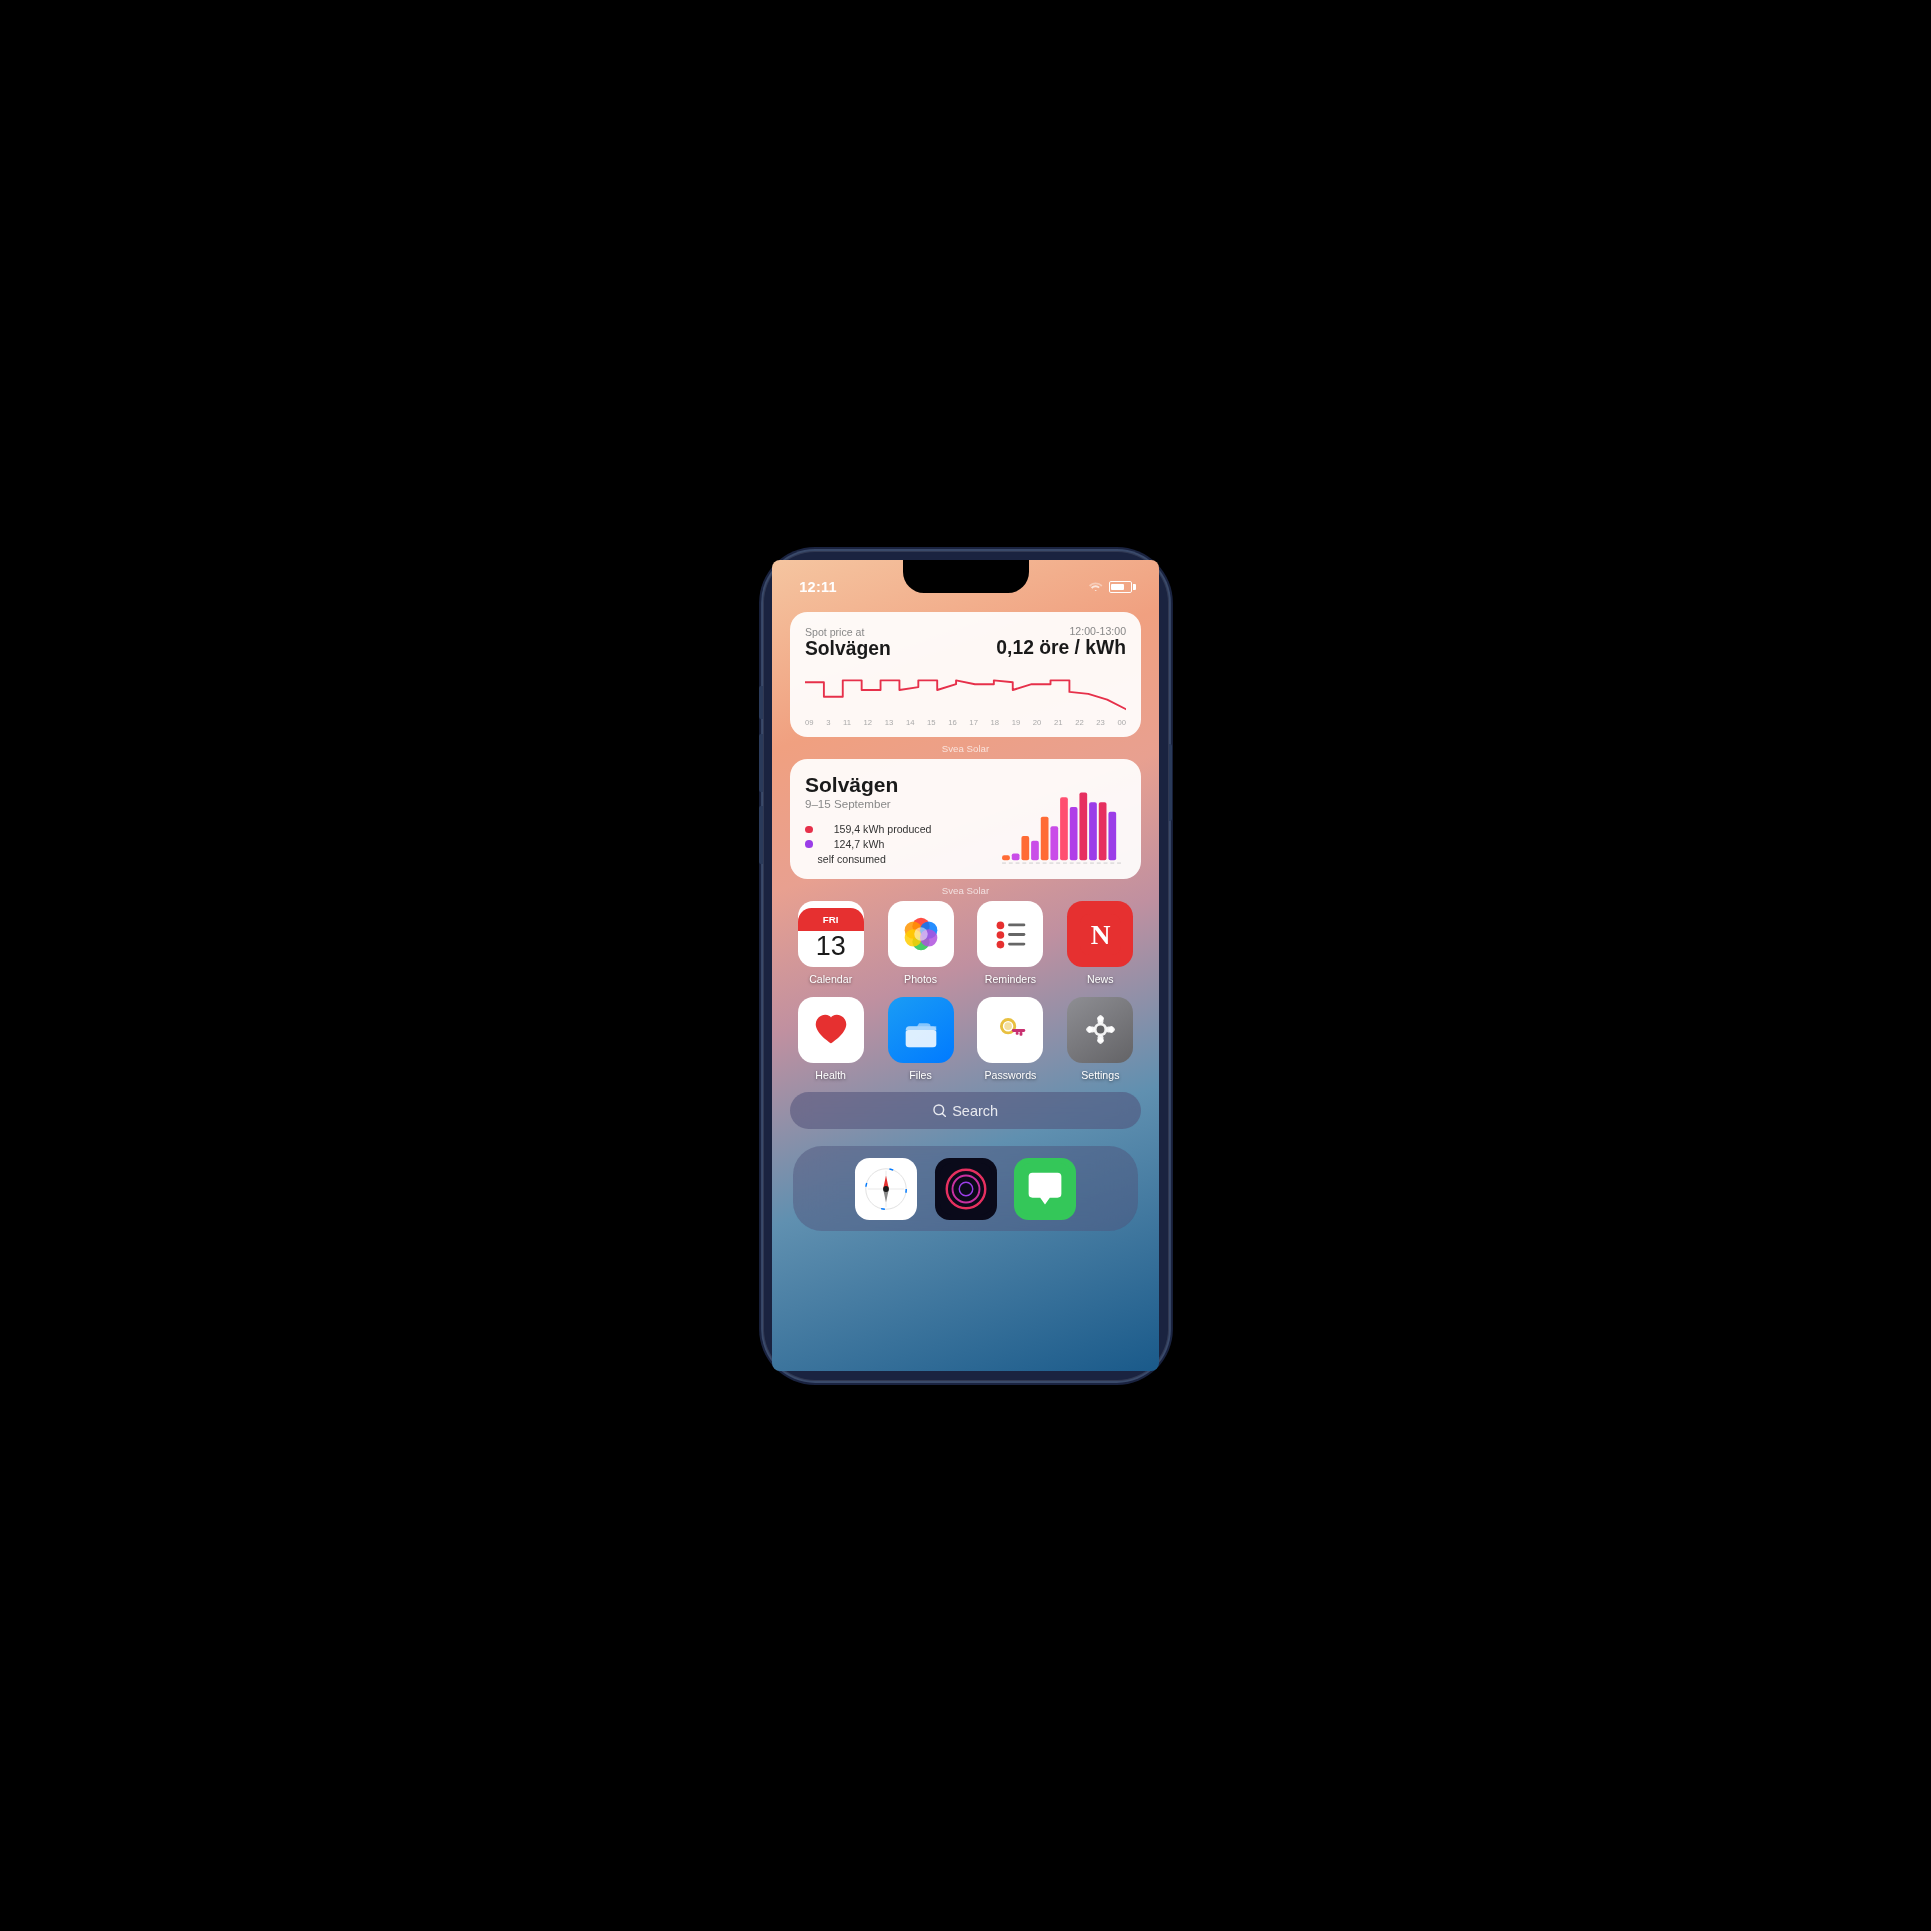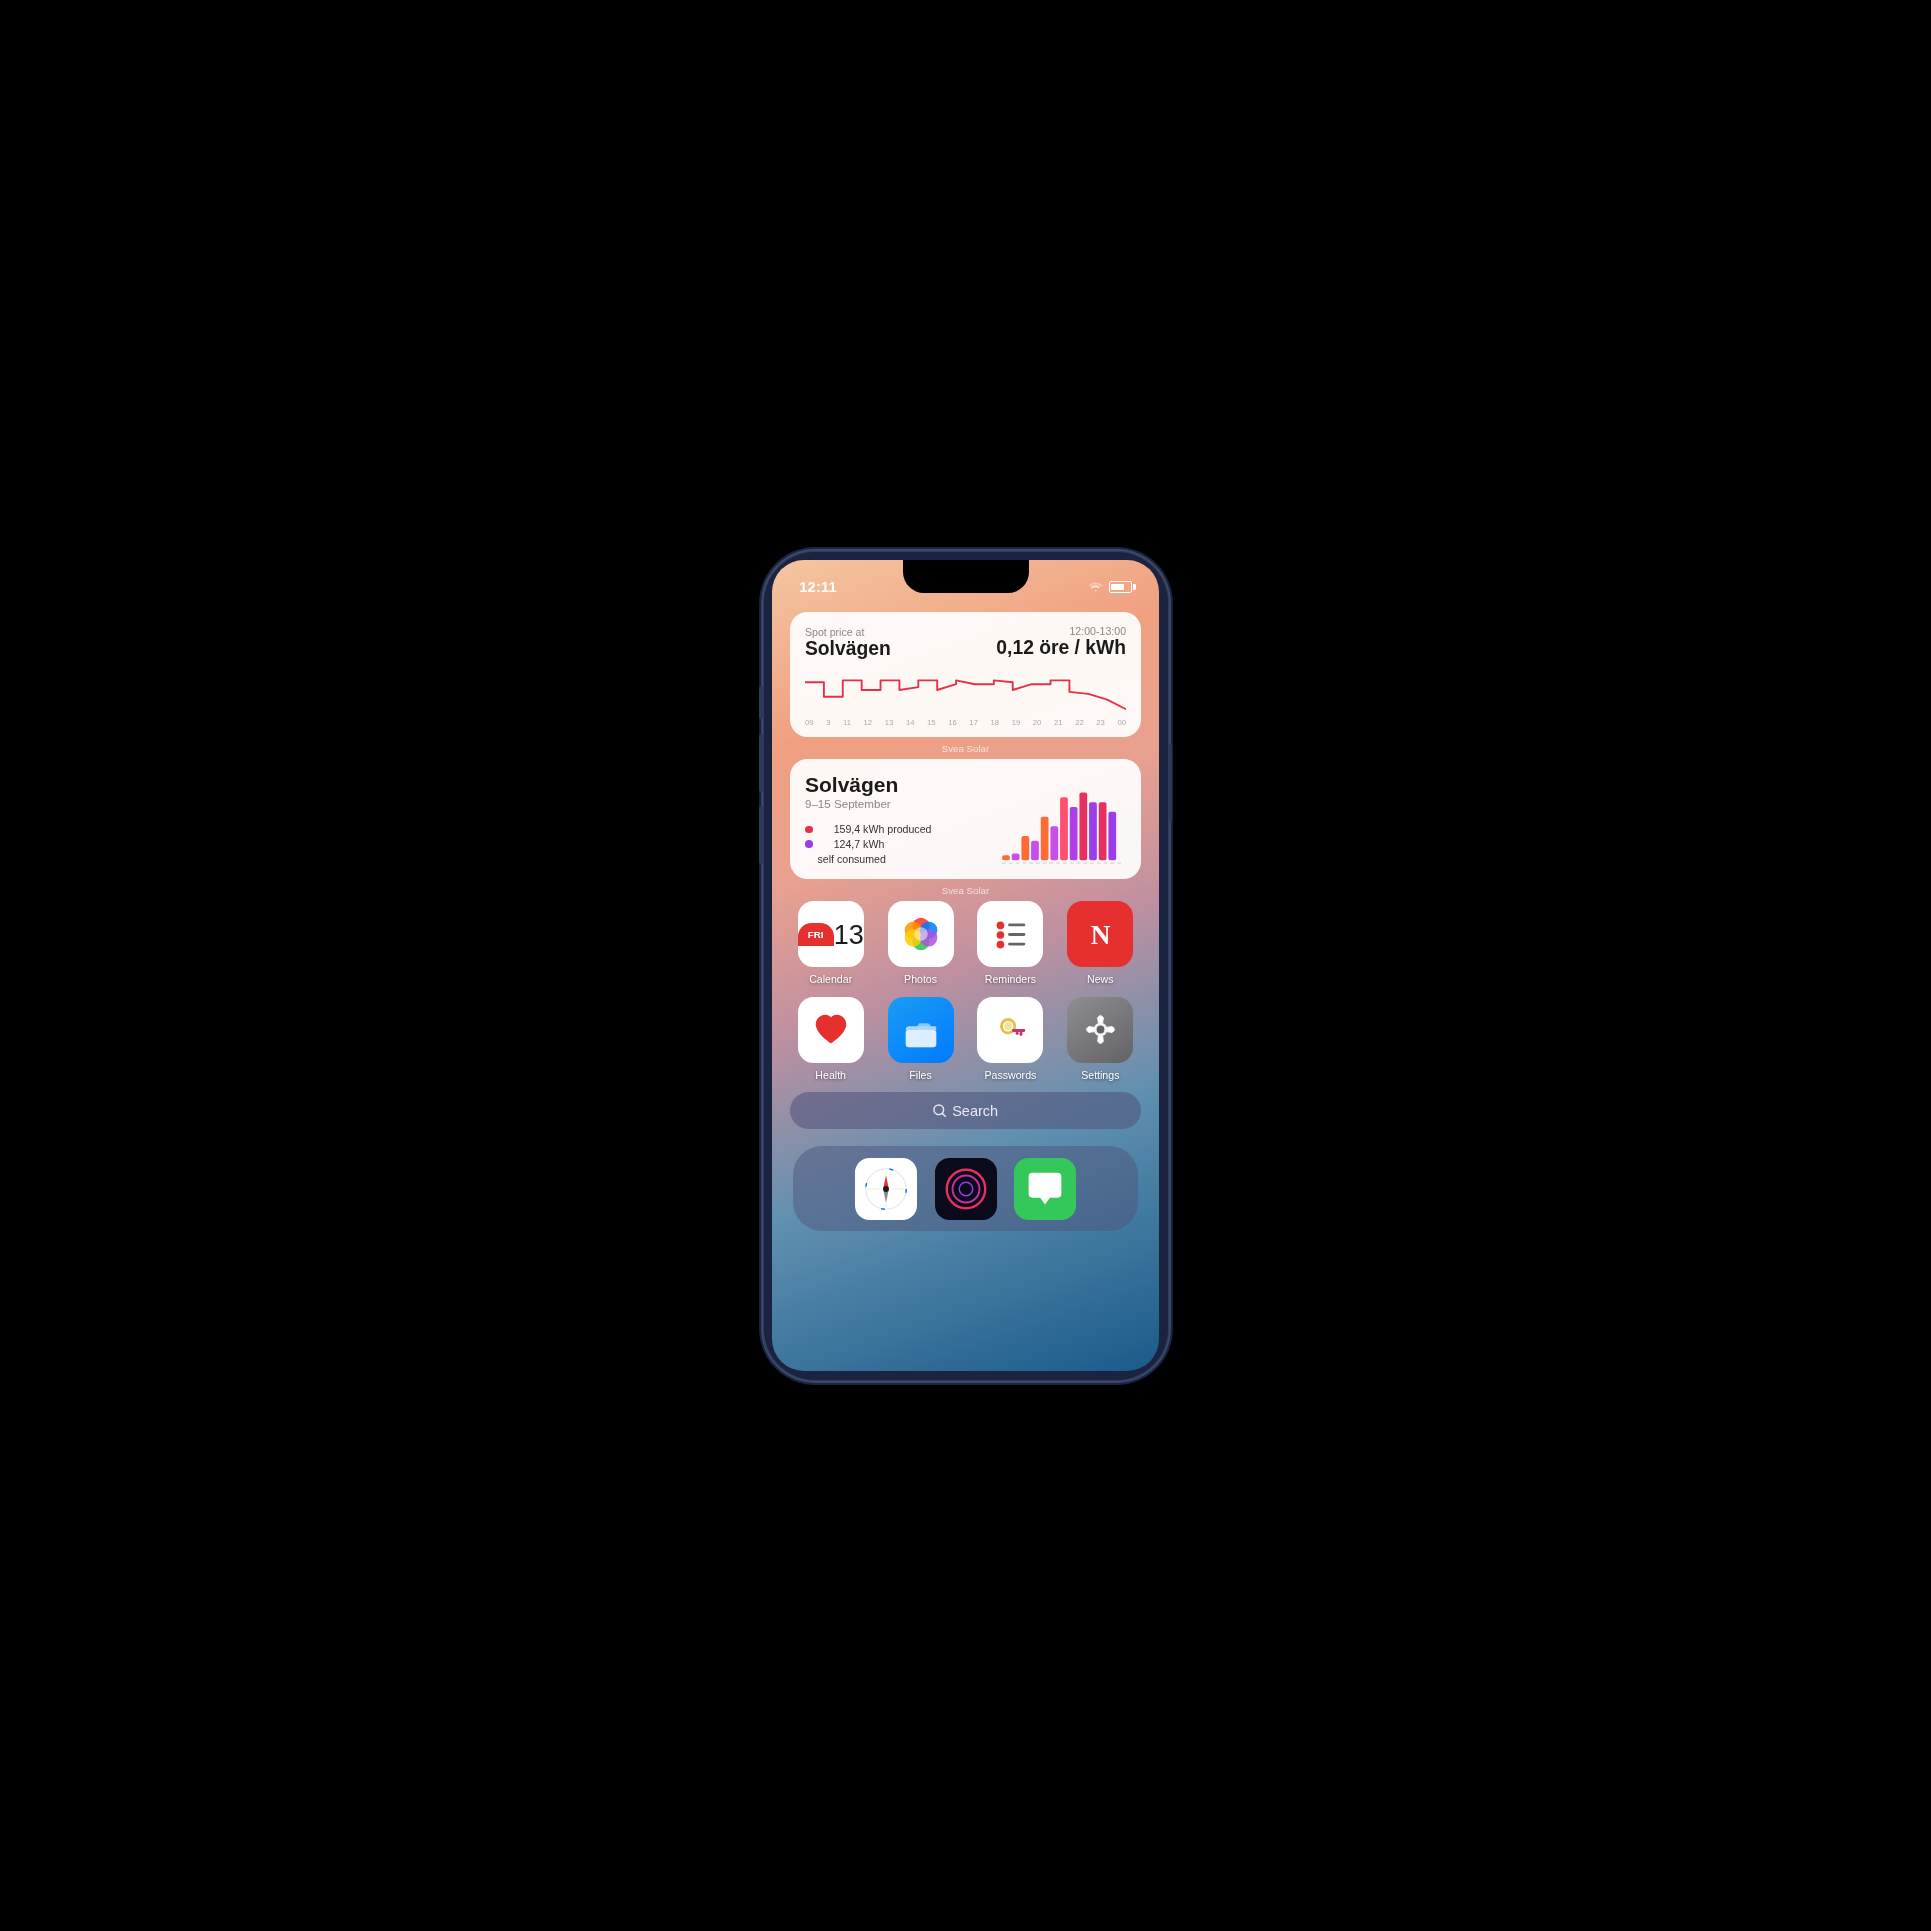--- a/index.html
+++ b/index.html
@@ -59,21 +59,21 @@
       height: 77px;
       background: #2a3a5a;
       border-radius: 0 1.9px 1.9px 0;
     }
     .phone-screen {
       position: absolute;
       top: 9.7px;
       left: 9.7px;
       right: 9.7px;
       bottom: 9.7px;
-      border-radius: 32px;
+      border-radius: 8px;
       overflow: hidden;
       background: linear-gradient(160deg, #f5c5a0 0%, #f0a080 20%, #e8a090 35%, #c090a0 50%, #6090b0 70%, #1a5a8a 100%);
     }
     
     .status-bar {
       position: absolute;
       top: 0;
       left: 0;
       right: 0;
       height: 42px;
@@ -277,21 +277,21 @@
     }
     .app-label {
       font-size: 10.6px;
       color: white;
       text-align: left;
       text-shadow: 0 1px 2.9px rgba(0,0,0,0.5);
     }
     
     .icon-calendar {
       background: white;
-      flex-direction: row;
+      flex-direction: column;
       gap: 0;
       padding: 0;
     }
     .cal-header {
       background: #e63030;
       width: 100%;
       height: 23px;
       display: flex;
       align-items: center;
       justify-content: center;

